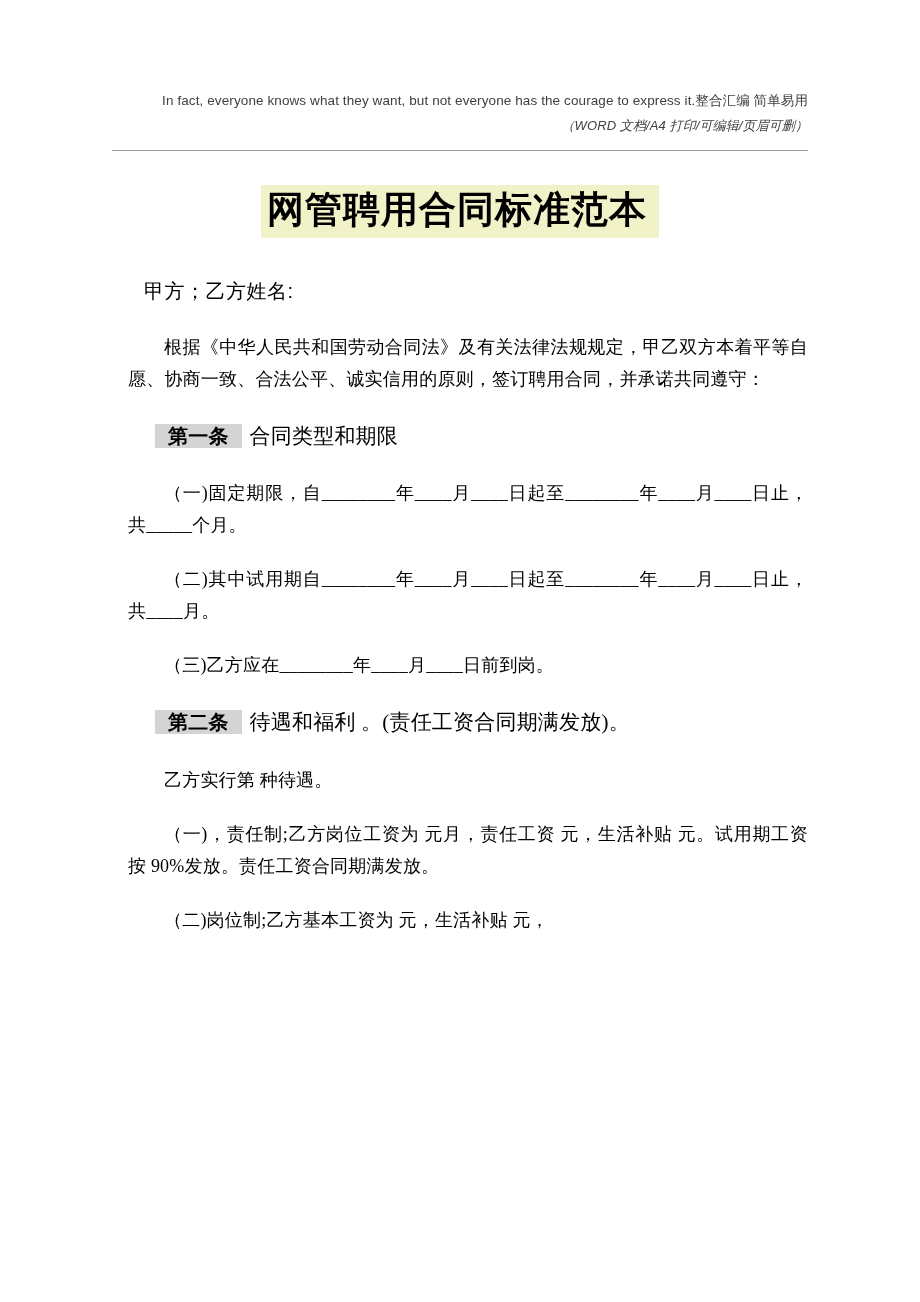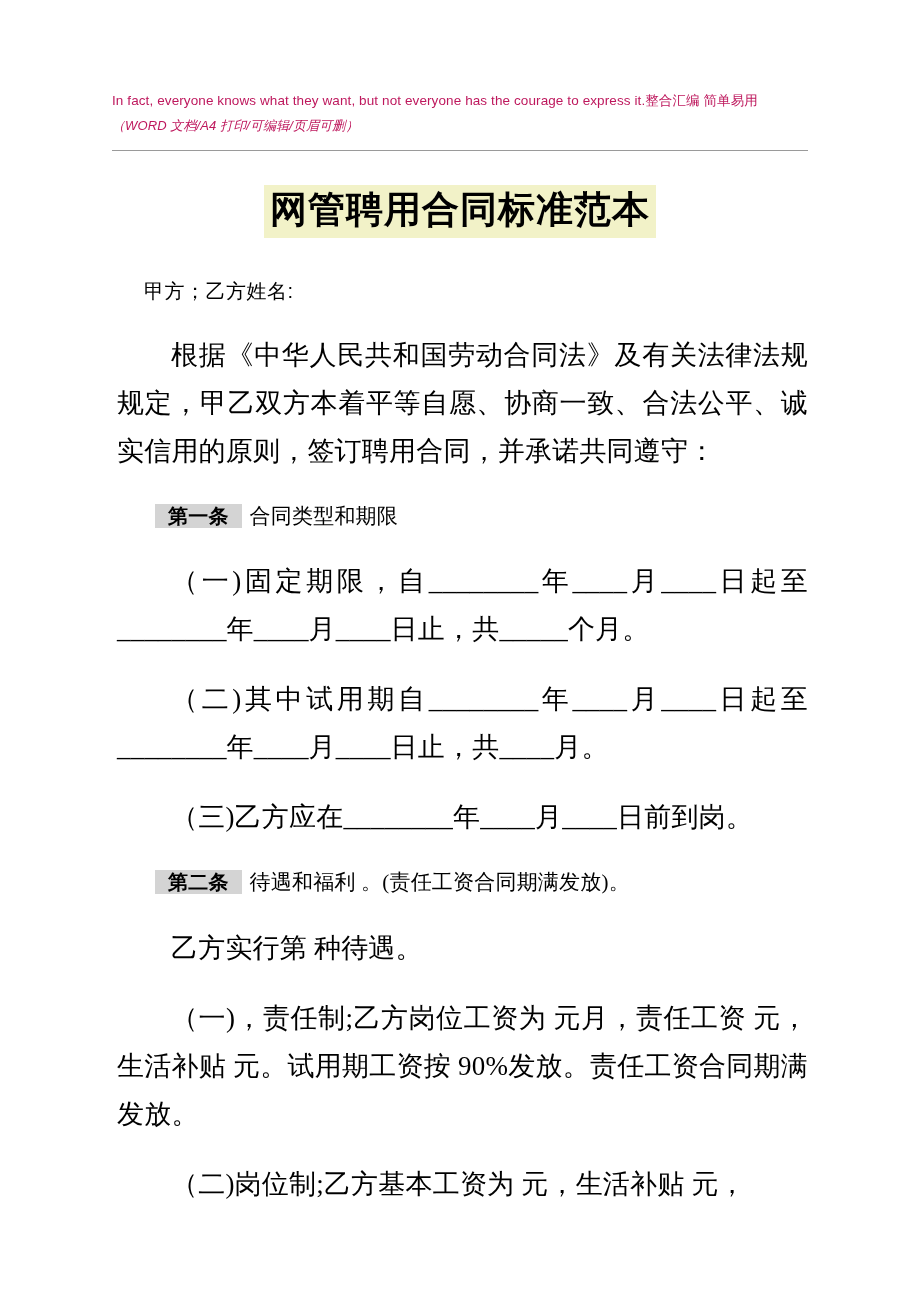--- a/index.html
+++ b/index.html
@@ -16,25 +16,25 @@
     overflow: hidden;
   }
   .page {
     width: 920px;
     height: 1302px;
     box-sizing: border-box;
     padding: 88px 112px 0 112px;
     position: relative;
   }
   .header-block {
-    text-align: left;
+    text-align: right;
     font-family: "Liberation Sans", sans-serif;
     font-size: 13.5px;
     line-height: 1.9;
-    color: #be185d;
+    color: #404040;
     letter-spacing: 0.1px;
   }
   .header-line1 {
     white-space: nowrap;
   }
   .header-line2 {
     font-size: 13px;
     font-style: italic;
   }
   .header-rule {
@@ -47,33 +47,33 @@
     margin-top: 34px;
     margin-bottom: 40px;
   }
   .doc-title {
     display: inline-block;
     font-family: "Liberation Sans", sans-serif;
     font-weight: bold;
     font-size: 37px;
     letter-spacing: 1px;
     background: #f2f2c8;
-    padding: 2px 6px 4px 6px;
+    padding: 2px 12px 4px 6px;
     line-height: 1.25;
   }
   .party-line {
     font-family: "Liberation Sans", sans-serif;
     font-size: 20px;
     margin: 0 0 26px 32px;
     letter-spacing: 0.5px;
   }
   p.body-text {
-    font-size: 27px;
+    font-size: 18px;
     line-height: 1.78;
-    margin: 0 0 22px 5px;
+    margin: 0 0 22px 16px;
     text-indent: 2em;
     text-align: justify;
     letter-spacing: 0.2px;
   }
   .clause-head {
     font-size: 21.5px;
     line-height: 1.78;
     margin: 0 0 22px 0;
     text-indent: 2em;
     letter-spacing: 0.2px;

